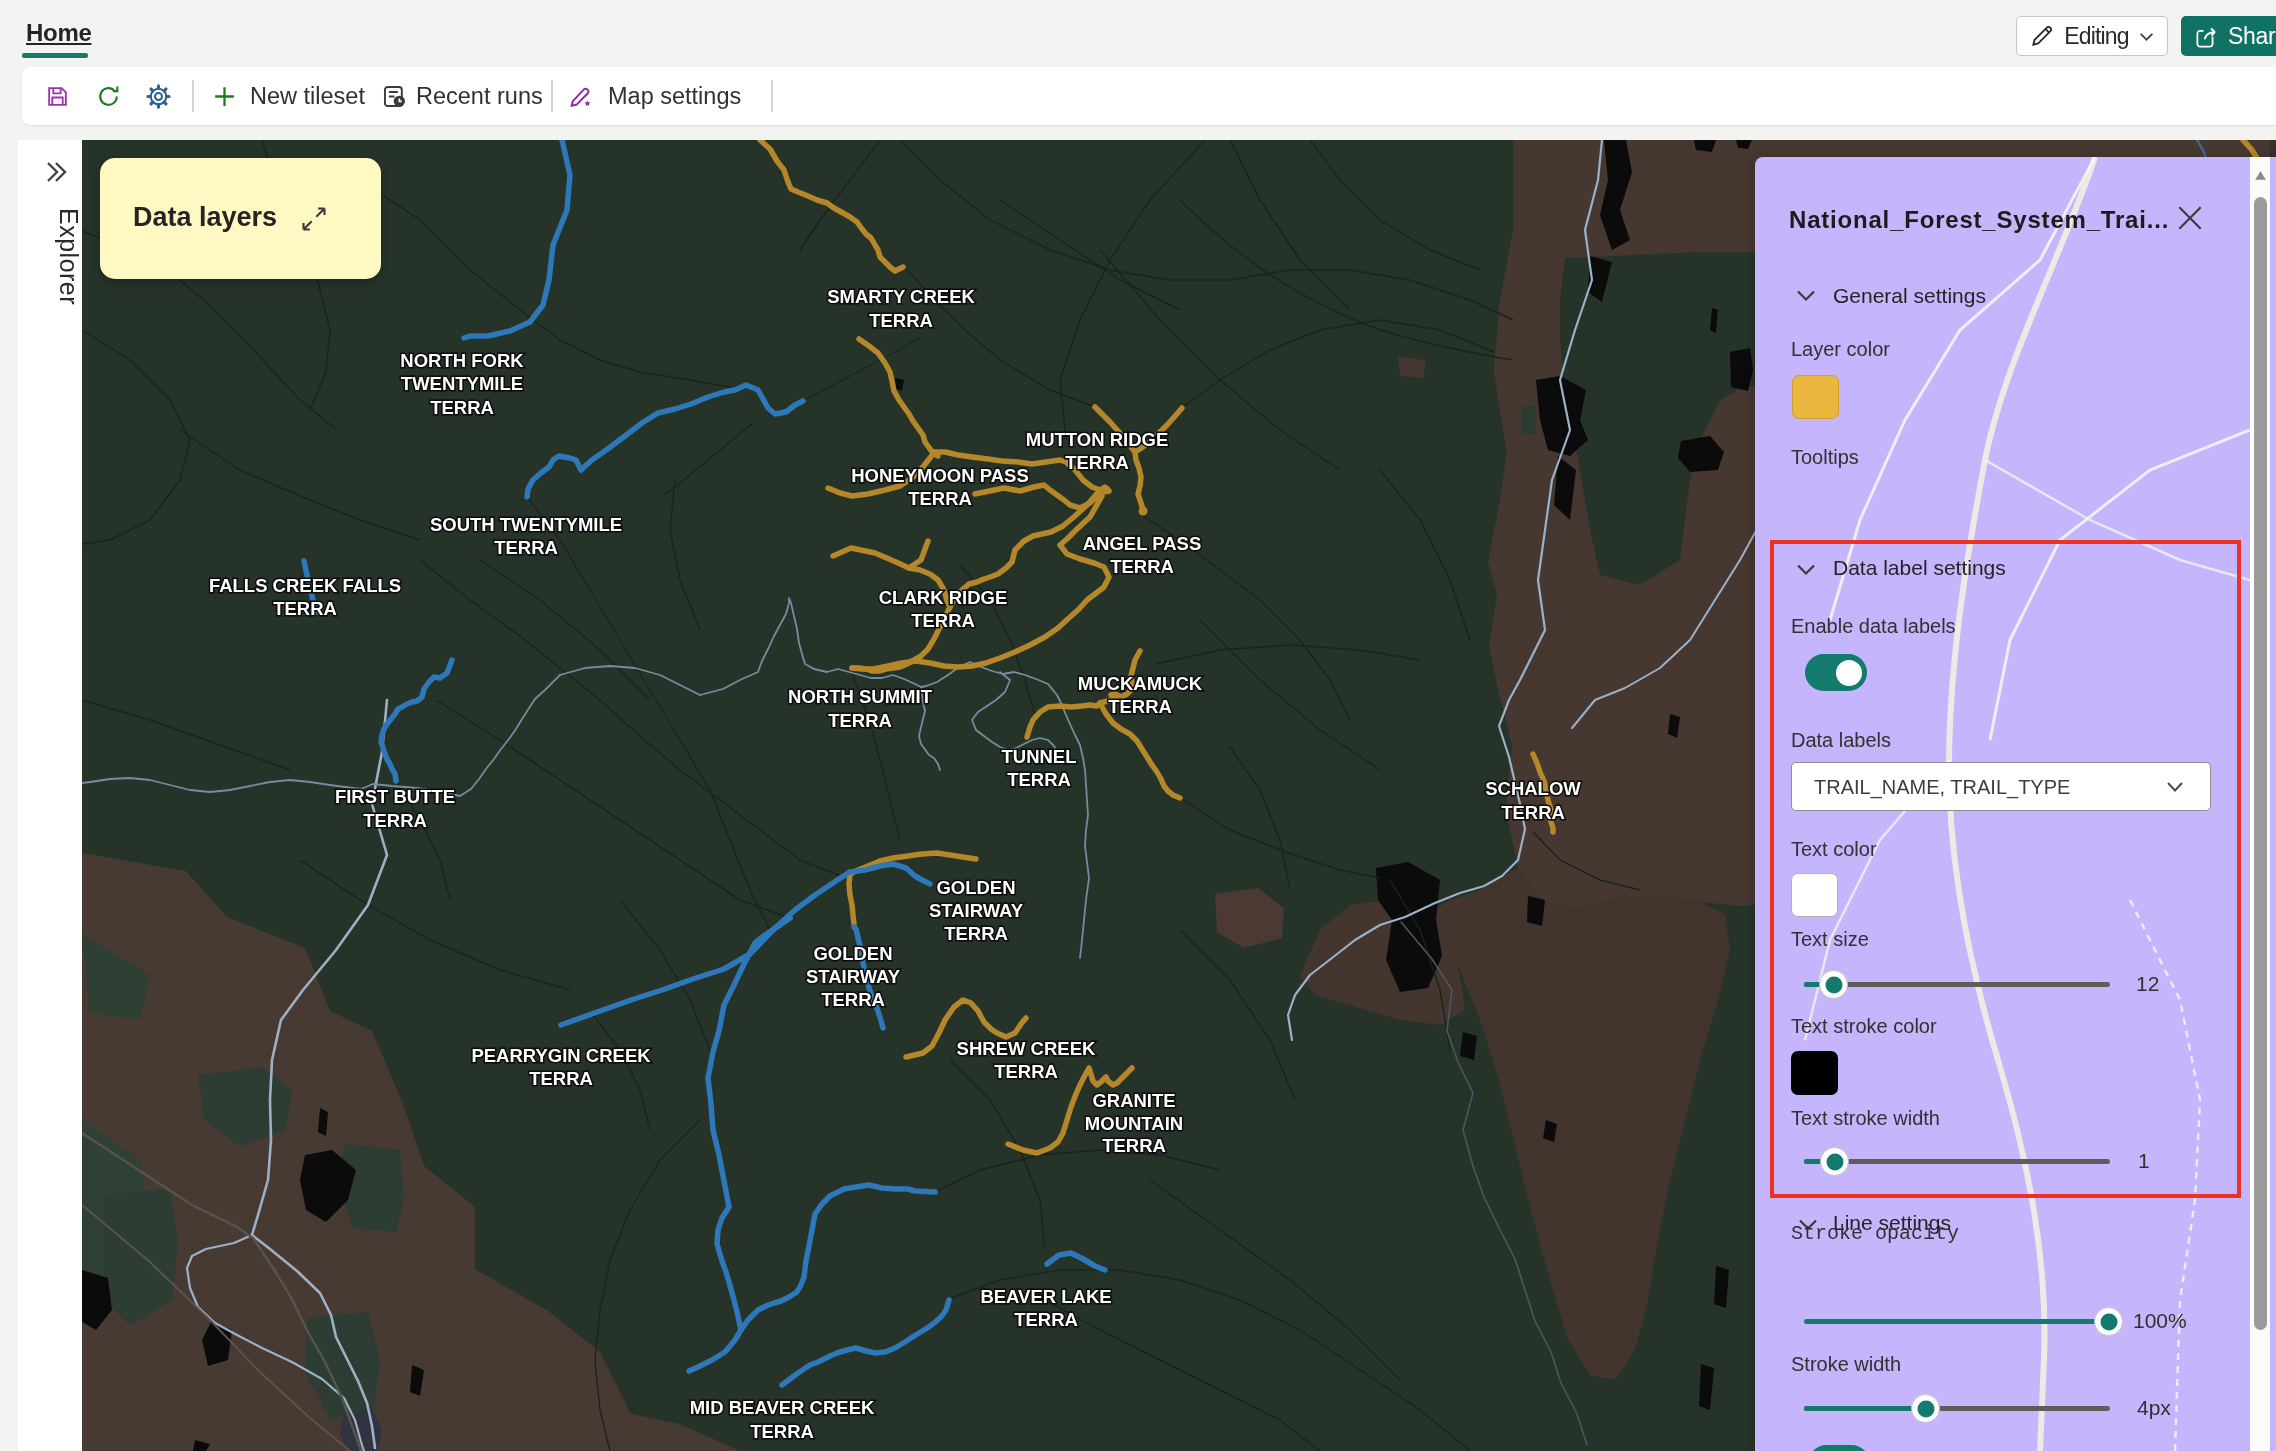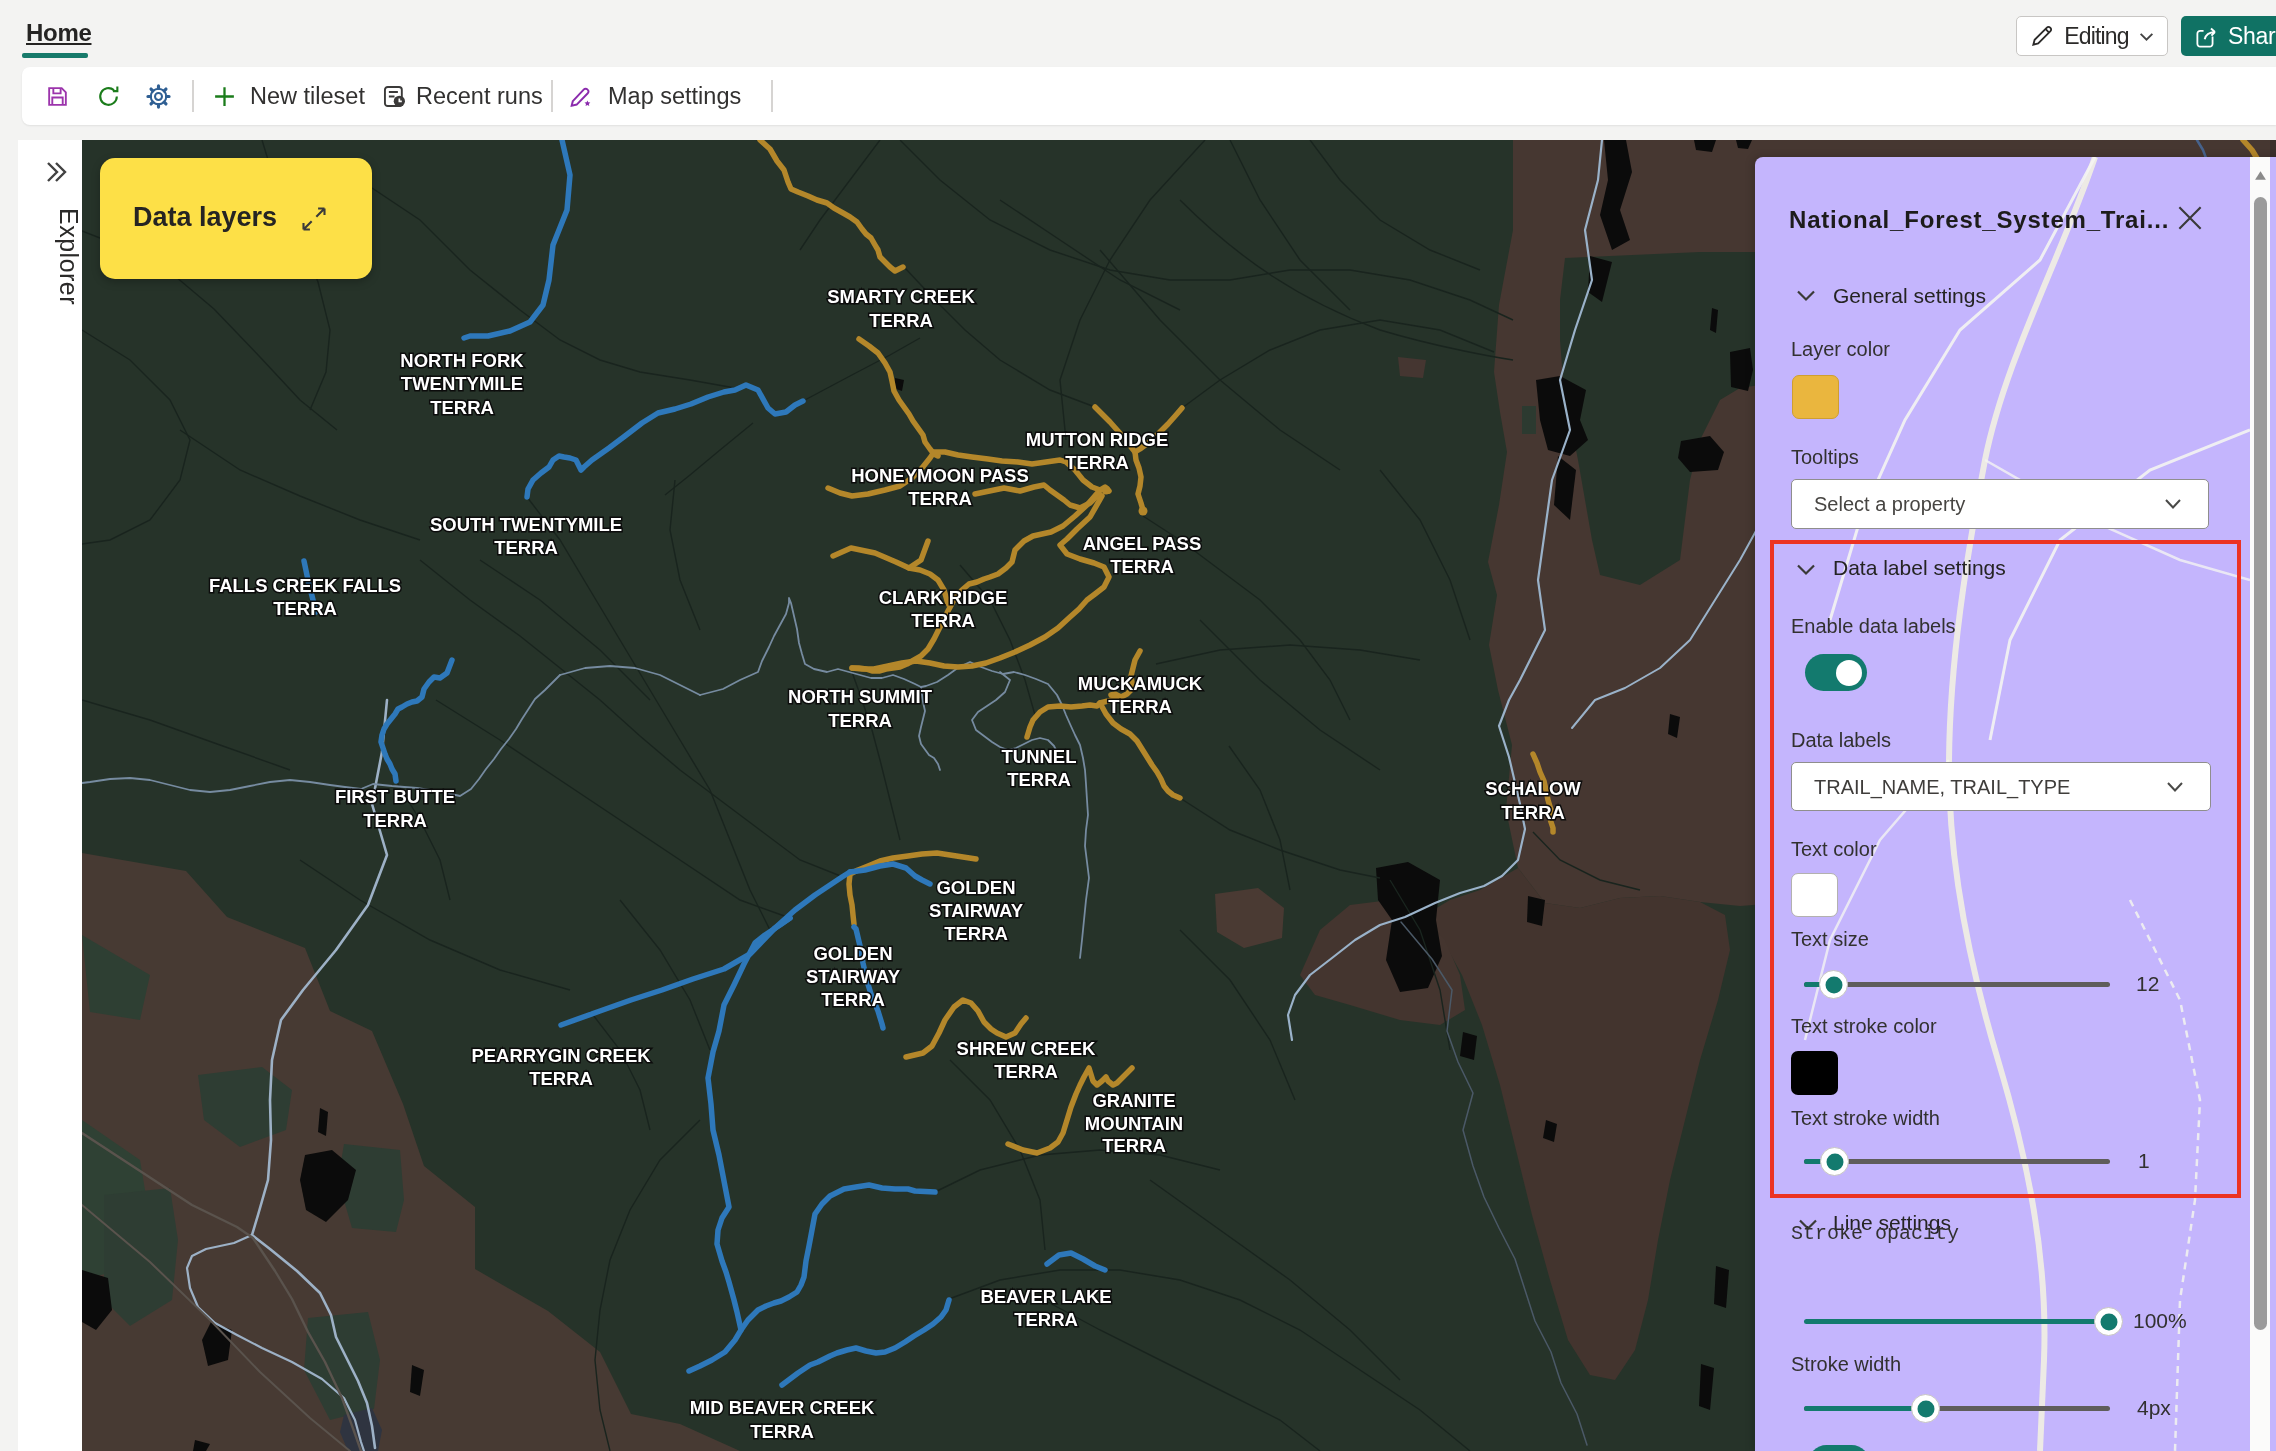--- a/index.html
+++ b/index.html
@@ -19,22 +19,22 @@
   
   #toolbar{left:22px;top:67px;width:2254px;height:58px;background:#fff;border-radius:8px 0 0 8px;
       box-shadow:0 1px 2px rgba(0,0,0,0.08);}
   .tbtext{position:absolute;top:0;height:58px;display:flex;align-items:center;font-size:23.5px;color:#323130;}
   .tbdiv{position:absolute;top:13px;width:1.5px;height:32px;background:#d6d4d2;}
   
   #sidebar{left:18px;top:140px;width:64px;height:1311px;background:#fff;}
   #explorer{left:50px;top:68px;font-size:25px;color:#2b2a29;writing-mode:vertical-rl;
       transform:translateX(-50%);letter-spacing:0.5px;}
   
-  #dlcard{left:100px;top:158px;width:272px;height:121px;background:#fde047;border-radius:15px;
-      box-shadow:0 3px 9px rgba(0,0,0,0.25);}
+  #dlcard{left:100px;top:158px;width:272px;height:121px;background:#fef9c3;border-radius:15px;
+      box-shadow:0 3px 9px rgba(0,0,0,0.25);padding-left:9px;}
   #dlcard .t{position:absolute;left:33px;top:44px;font-size:27px;font-weight:700;color:#252423;}
   
   #panel{left:1755px;top:157px;width:587px;height:1294px;background:#c4b5fd;border-radius:8px 0 0 0;
       box-shadow:-2px 0 8px rgba(0,0,0,0.18);overflow:hidden;text-align:center;}
   .plabel{position:absolute;font-size:20px;color:#323130;transform:translateY(-50%);}
   .phead{position:absolute;font-size:21px;color:#252423;transform:translateY(-50%);}
   .pval{position:absolute;font-size:21px;color:#323130;transform:translateY(-50%);}
   .dropdown{position:absolute;background:#fff;border:1.2px solid #8f8e8d;border-radius:5px;box-sizing:border-box;}
   .dropdown span{position:absolute;left:22px;top:50%;transform:translateY(-50%);font-size:20px;color:#474542;}
   .swatch{position:absolute;width:47px;height:44px;border-radius:7px;box-sizing:border-box;}
@@ -349,26 +349,20 @@
       <path d="M2 2 L20 20 M20 2 L2 20"></path>
     </svg>
 
     <svg class="abs" style="left:41px;top:131px" width="20" height="15" viewBox="0 0 20 14" stroke="#3a3a38" stroke-width="2.2" fill="none">
       <path d="M2 3 L10 11 18 3"></path>
     </svg>
     <div class="phead" style="left:78px;top:139px;">General settings</div>
     <div class="plabel" style="left:36px;top:192px;">Layer color</div>
     <div class="swatch" style="left:37px;top:218px;background:#eab63e;border:1px solid #cf9f30;"></div>
     <div class="plabel" style="left:36px;top:300px;">Tooltips</div>
-    <div class="dropdown" style="left:36px;top:322px;width:418px;height:50px;">
-      <span>Select a property</span>
-      <svg style="position:absolute;right:26px;top:17px" width="18" height="14" viewBox="0 0 18 13" stroke="#4a4a48" stroke-width="2" fill="none">
-        <path d="M2 2.5 L9 10 16 2.5"></path>
-      </svg>
-    </div>
 
     <svg class="abs" style="left:41px;top:405px" width="20" height="15" viewBox="0 0 20 14" stroke="#3a3a38" stroke-width="2.2" fill="none">
       <path d="M2 3 L10 11 18 3"></path>
     </svg>
     <div class="phead" style="left:78px;top:411px;">Data label settings</div>
     <div class="plabel" style="left:36px;top:469px;">Enable data labels</div>
     <div class="toggle" style="left:50px;top:497px;"></div>
     <div class="plabel" style="left:36px;top:583px;">Data labels</div>
     <div class="dropdown" style="left:36px;top:605px;width:420px;height:49px;">
       <span style="color:#3f3d3b">TRAIL_NAME, TRAIL_TYPE</span>

